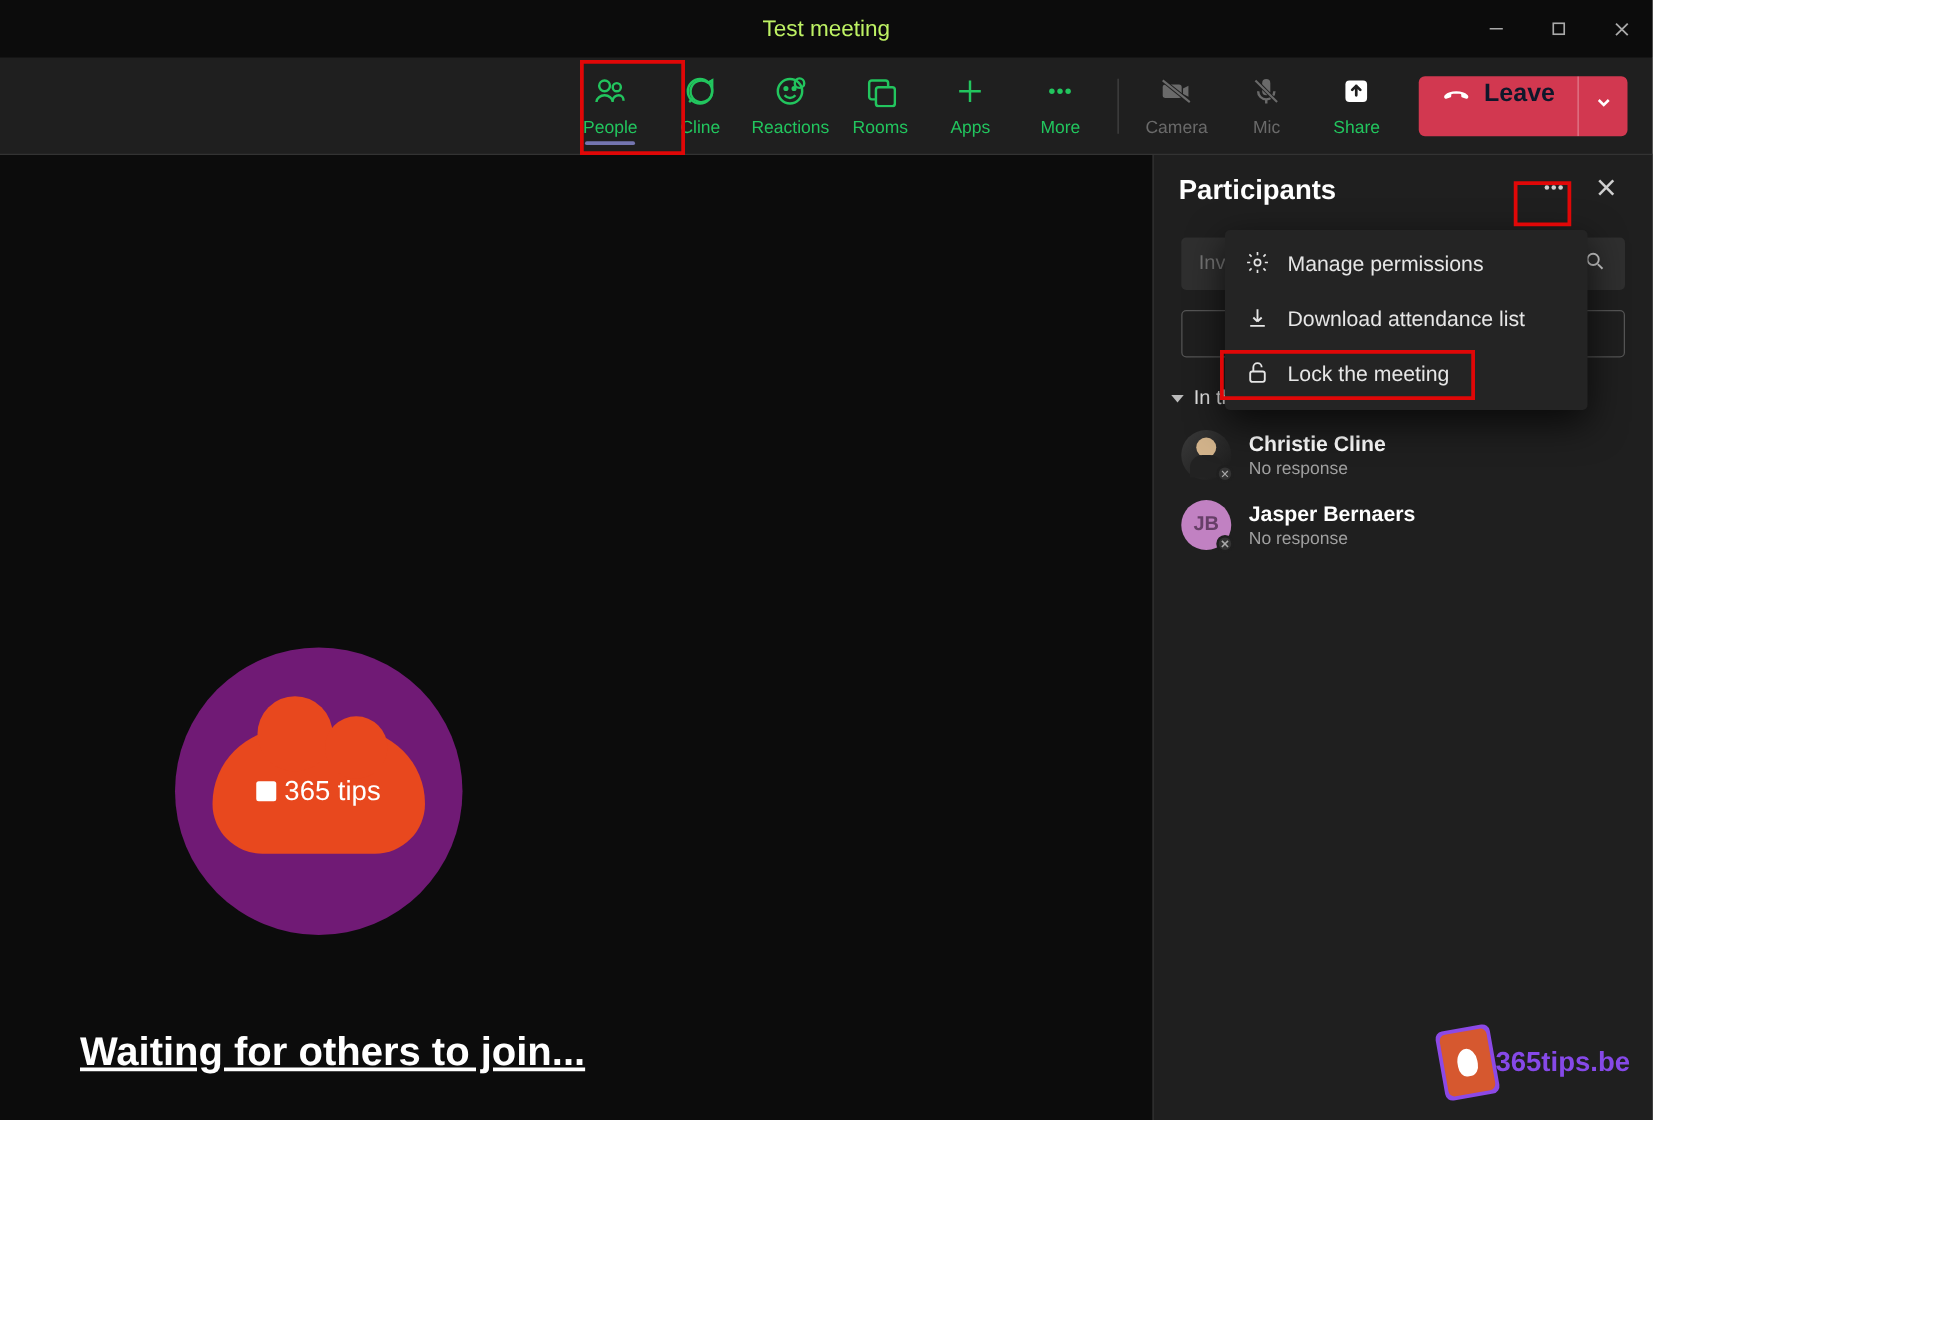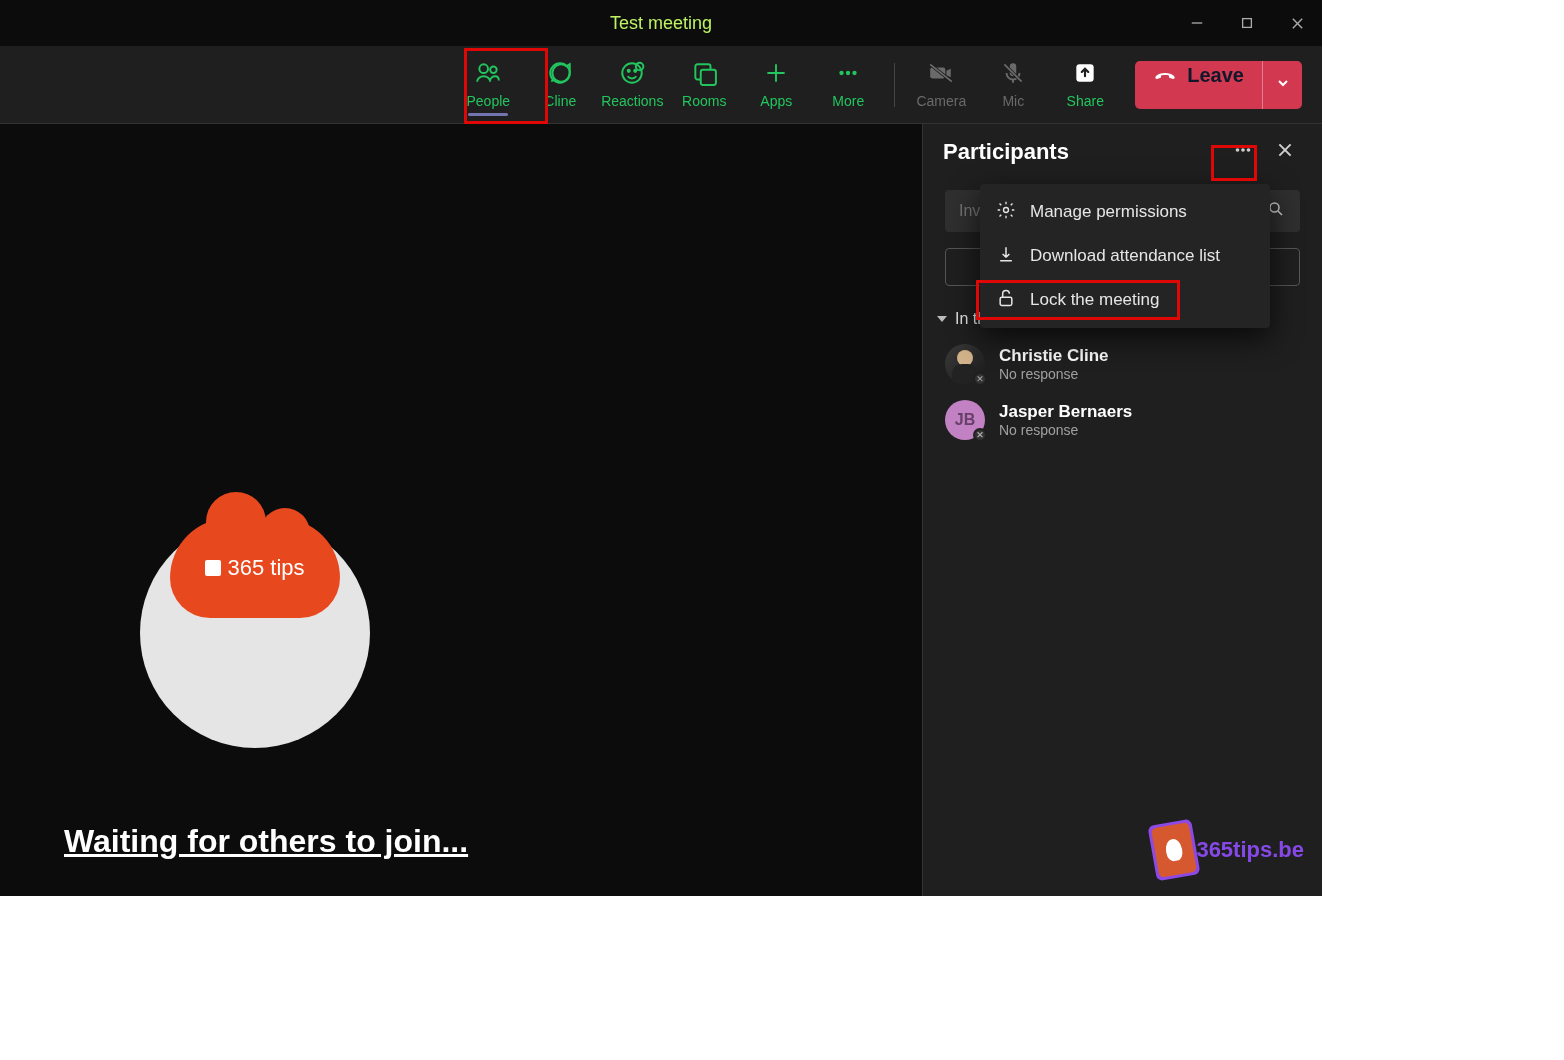--- a/index.html
+++ b/index.html
@@ -140,23 +140,23 @@
     }
     .self-avatar-wrap {
       position: absolute;
       left: 140px;
       top: 394px;
     }
     .self-avatar {
       width: 230px;
       height: 230px;
       border-radius: 50%;
-      background: #e5e5e5;
-      display: flex;
-      align-items: flex-start;
+      background: #701a75;
+      display: flex;
+      align-items: center;
       justify-content: center;
     }
     .cloud-logo {
       width: 170px;
       height: 100px;
       background: #e8481e;
       border-radius: 60px 60px 40px 40px;
       position: relative;
       display: flex;
       align-items: center;

